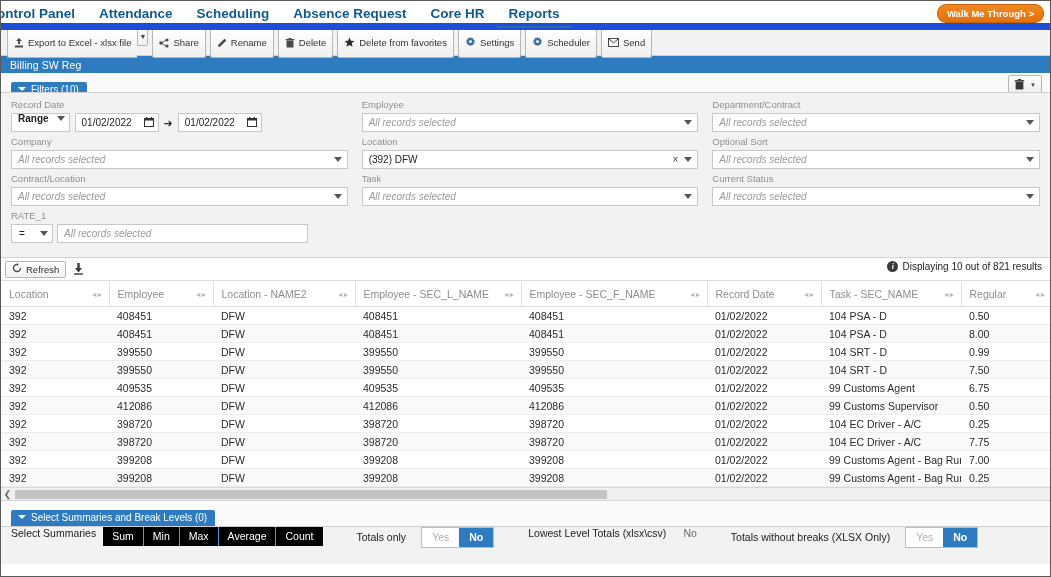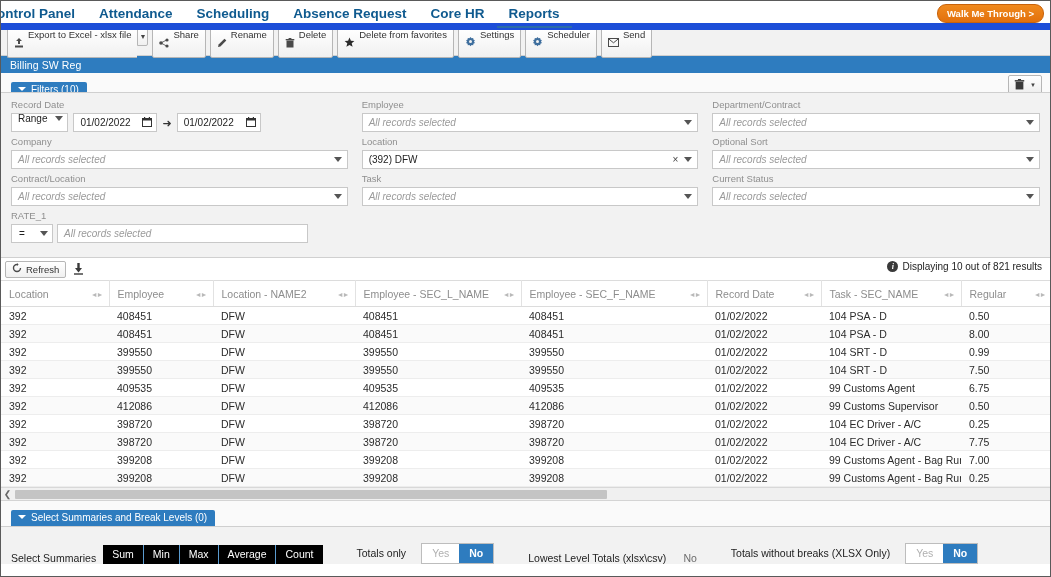--- a/index.html
+++ b/index.html
@@ -37,21 +37,21 @@
     line-height: 11px;
   }
 
   
   .toolbar {
     height: 26px; background: #f2f2f2;
     border-bottom: 1px solid #cfcfcf;
     display: flex; align-items: center; gap: 4px; padding: 0 6px;
   }
   .tbtn {
-    display: inline-flex; gap: 4px;
+    display: inline-flex; align-items: center; gap: 4px;
     height: 30px; padding: 0 6px;
     background: linear-gradient(#ffffff,#f0f0f0);
     border: 1px solid #b6b6b6; border-radius: 2px;
     font-size: 9.5px; color: #333; cursor: pointer; white-space: nowrap;
   }
   .tbtn .ico { display: inline-flex; align-items: center; }
   .tbtn-split {
     display: inline-flex; align-items: stretch;
   }
   .tbtn-split .tbtn { border-right: none; border-radius: 2px 0 0 2px; }
@@ -108,21 +108,21 @@
   .fselect.hasval { color: #222; font-style: normal; }
   .fselect .caret { width:0; height:0; border-left:4px solid transparent;
                     border-right:4px solid transparent; border-top:5px solid #555; }
   .fselect .rightgrp { display:flex; align-items:center; gap:6px; }
   .fselect .clearx { font-size: 10px; color: #444; }
 
   .daterow { display: flex; align-items: center; gap: 5px; }
   .dd-small {
     height: 19px; min-width: 56px; background: #fff; border: 1px solid #c8c8c8;
     display: flex; align-items: center; justify-content: space-between;
-    padding: 0 4px 8px 6px; font-size: 10px; color: #222; cursor: pointer; gap: 8px;
+    padding: 0 4px 8px 6px; font-size: 10px; color: #222; cursor: pointer; gap: 8px; font-weight: bold;
   }
   .dd-small .caret { width:0;height:0;border-left:4px solid transparent;
                      border-right:4px solid transparent;border-top:5px solid #555; }
   .datebox {
     height: 19px; width: 84px; background: #fff; border: 1px solid #c8c8c8;
     display: flex; align-items: center; justify-content: space-between;
     padding: 0 4px 0 6px; font-size: 10px; color: #222; cursor: text;
   }
   .arrow-r { font-size: 11px; color: #333; line-height: 10px; }
 
@@ -196,21 +196,21 @@
   .hscroll .thumb {
     position: absolute; left: 14px; top: 2px; height: 9px; width: 592px;
     background: #c4c4c4; border-radius: 1px; cursor: grab;
   }
 
   
   .sumwrap { background: #fafafa; border-top: 1px solid #d4d4d4; }
   .sumhead { padding: 4px 0 0 10px; }
   .sumbody {
     background: #f2f2f2; border-top: 1px solid #cfcfcf;
-    height: 38px; display: flex; align-items: flex-end; padding: 0 10px; gap: 0;
+    height: 38px; display: flex; align-items: flex-start; padding: 0 10px; gap: 0;
   }
   .sumlabel { font-size: 10.5px; color: #222; margin-right: 7px; }
   .btngroup { display: flex; }
   .btngroup .bg {
     background: #000000; color: #fff; font-size: 10.5px;
     padding: 3px 9px; border-right: 1px solid #5a9bd0; cursor: pointer;
     line-height: 13px;
   }
   .btngroup .bg:last-child { border-right: none; }
 

